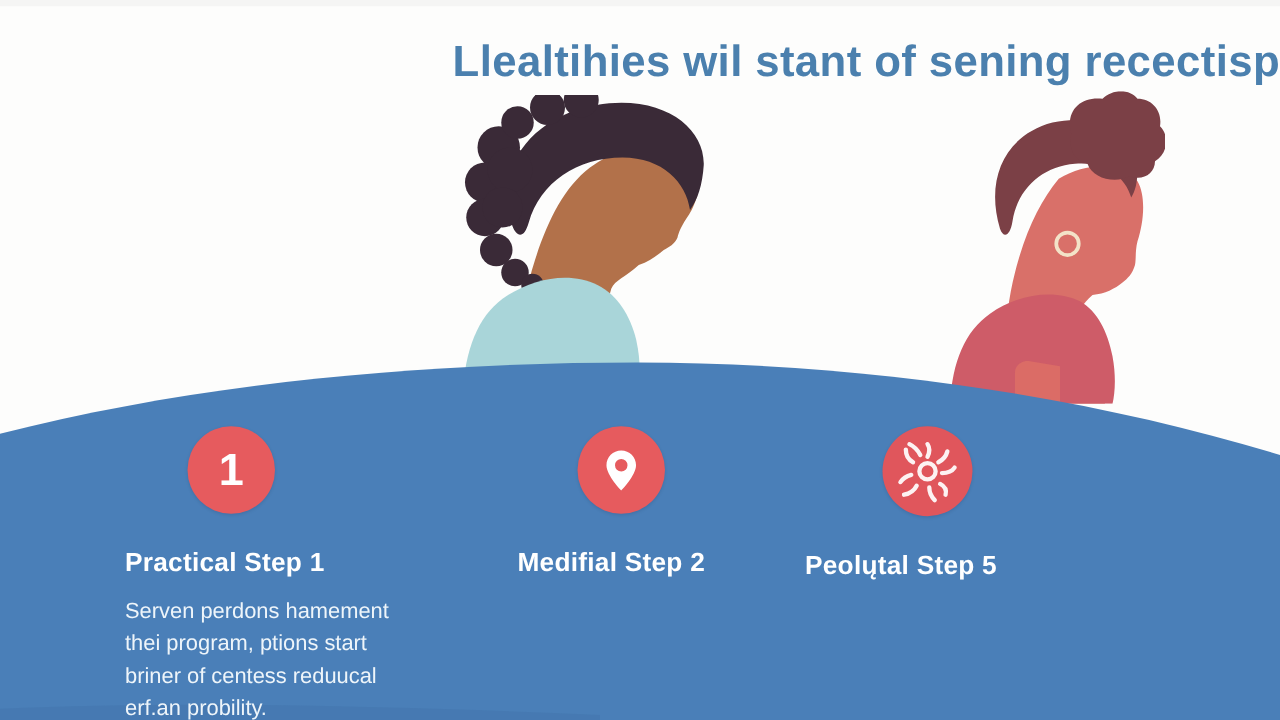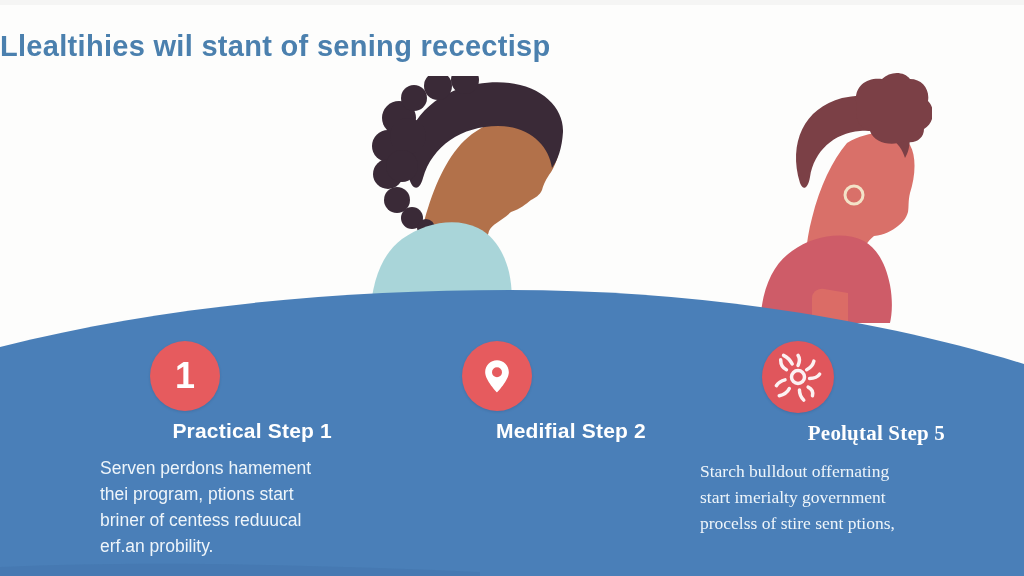--- a/index.html
+++ b/index.html
@@ -1,33 +1,33 @@
 <!DOCTYPE html>
 <html><head>
 <meta charset="utf-8">
 <style>
   html,body{margin:0;padding:0;}
   body{font-family:"Liberation Sans",sans-serif;}
   .stage{position:relative;width:1024px;height:576px;background:#fdfdfc;overflow:hidden;}
   .top-edge{position:absolute;left:0;top:0;width:100%;height:5px;background:rgba(0,0,0,0.03);}
-  .page-title{position:absolute;left:0;top:30px;width:100%;text-align:left;
-    font-size:29px;font-weight:700;color:#4b80ae;letter-spacing:0.3px;}
+  .page-title{position:absolute;left:0;top:30px;width:100%;text-align:right;
+    font-size:35px;font-weight:700;color:#4b80ae;letter-spacing:0.3px;}
   .fig{position:absolute;}
   .hero{position:absolute;left:0;top:280px;width:1024px;height:296px;}
   .step{position:absolute;top:341px;color:#fff;}
   .step-1{left:100px;width:232px;}
   .step-2{left:414px;width:232px;}
-  .step-3{left:700px;width:245px;font-family:Liberation Serif, serif;}
+  .step-3{left:644px;width:245px;}
   .step-circle{width:70px;height:70px;border-radius:50%;background:#e65b5e;
     display:flex;align-items:center;justify-content:center;box-shadow:0 1px 3px rgba(0,0,40,0.12);}
   .step-1 .step-circle{margin-left:50px;}
   .step-2 .step-circle{margin-left:48px;}
   .step-3 .step-circle{margin-left:62px;width:72px;height:72px;background:#e0565c;}
   .badge-number{font-size:36px;font-weight:700;color:#ffffff;line-height:1;}
-  .step-title{margin-top:8px;text-align:right;font-size:21px;font-weight:700;color:#fff;letter-spacing:0.2px;}
+  .step-title{margin-top:28px;text-align:left;font-size:21px;font-weight:700;color:#fff;letter-spacing:0.2px;}
   .step-body{margin-top:12px;font-size:17.5px;line-height:26px;color:#eef5fa;white-space:pre-line;}
   svg{display:block;}
 </style>
 </head>
 <body>
 
 <div class="stage">
   <div class="top-edge"></div>
 
   <div class="page-title">Llealtihies wil stant of sening recectisp</div>
@@ -116,17 +116,14 @@
           <path d="M25,25 Q29,27 28,31"></path>
           <path d="M19,27 Q19,31 22,34"></path>
           <path d="M12,26 Q10,30 5,31"></path>
           <path d="M9,20 Q5,21 3,24"></path>
           <path d="M10,13 Q6,11 6,6"></path>
           <path d="M14,9 Q12,5 8,3"></path>
         </g>
       </svg>
     </div>
     <div class="step-title">Peolųtal Step 5</div>
-    <div class="step-body">Starch bulldout offernating
-start imerialty government
-procelss of stire sent ptions,</div>
   </div>
 </div>
 
 </body></html>

